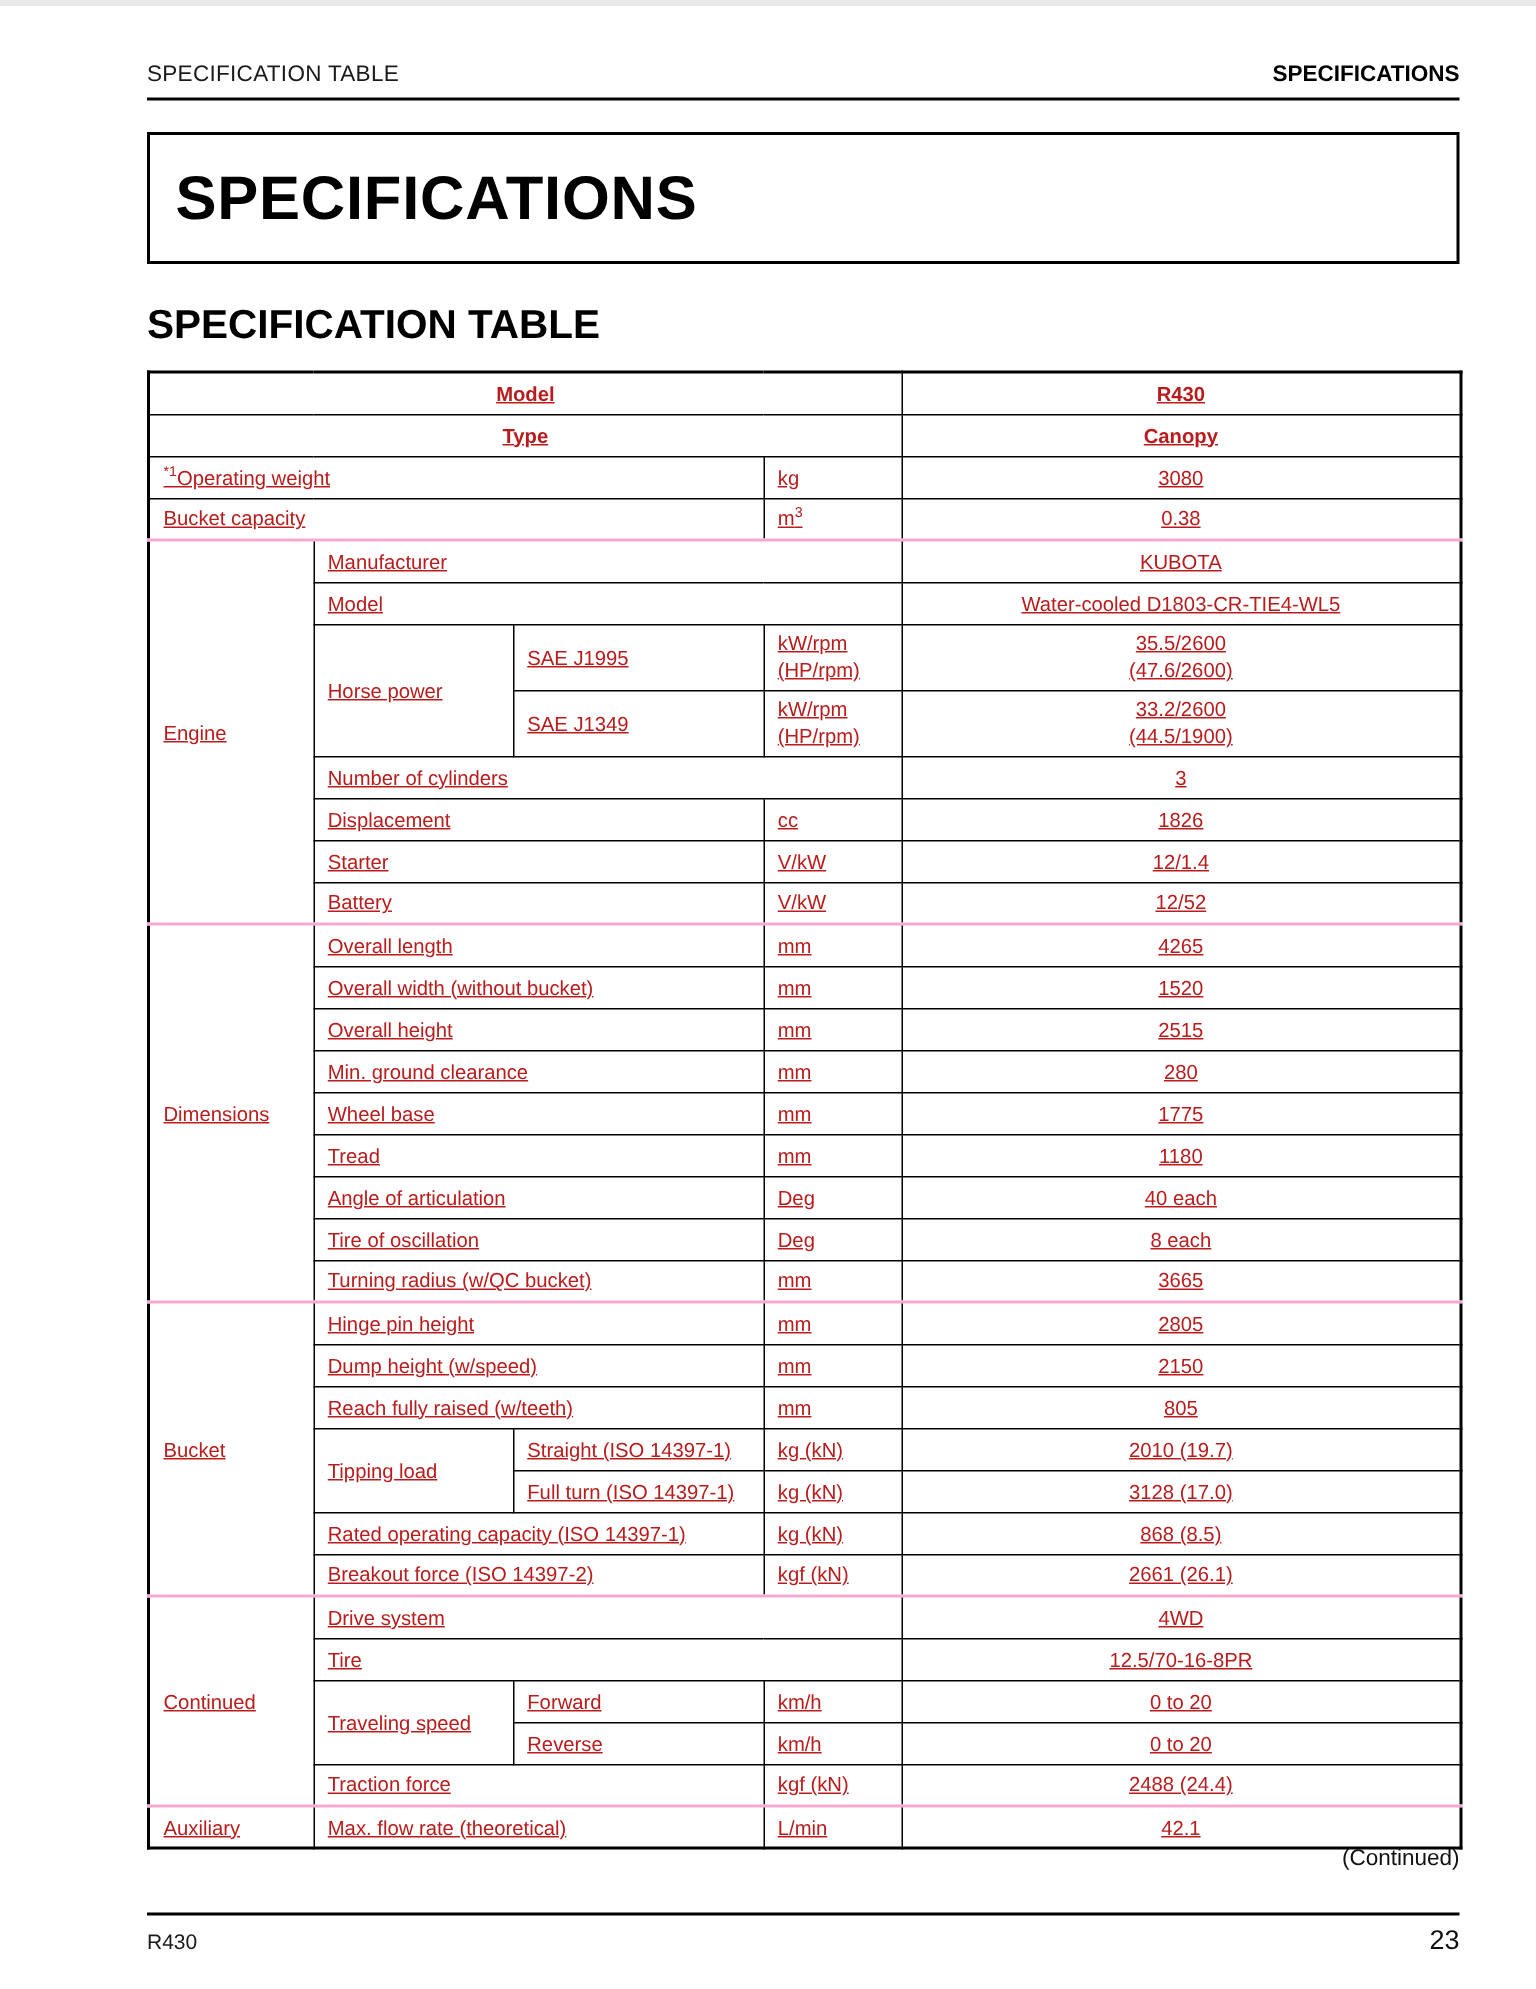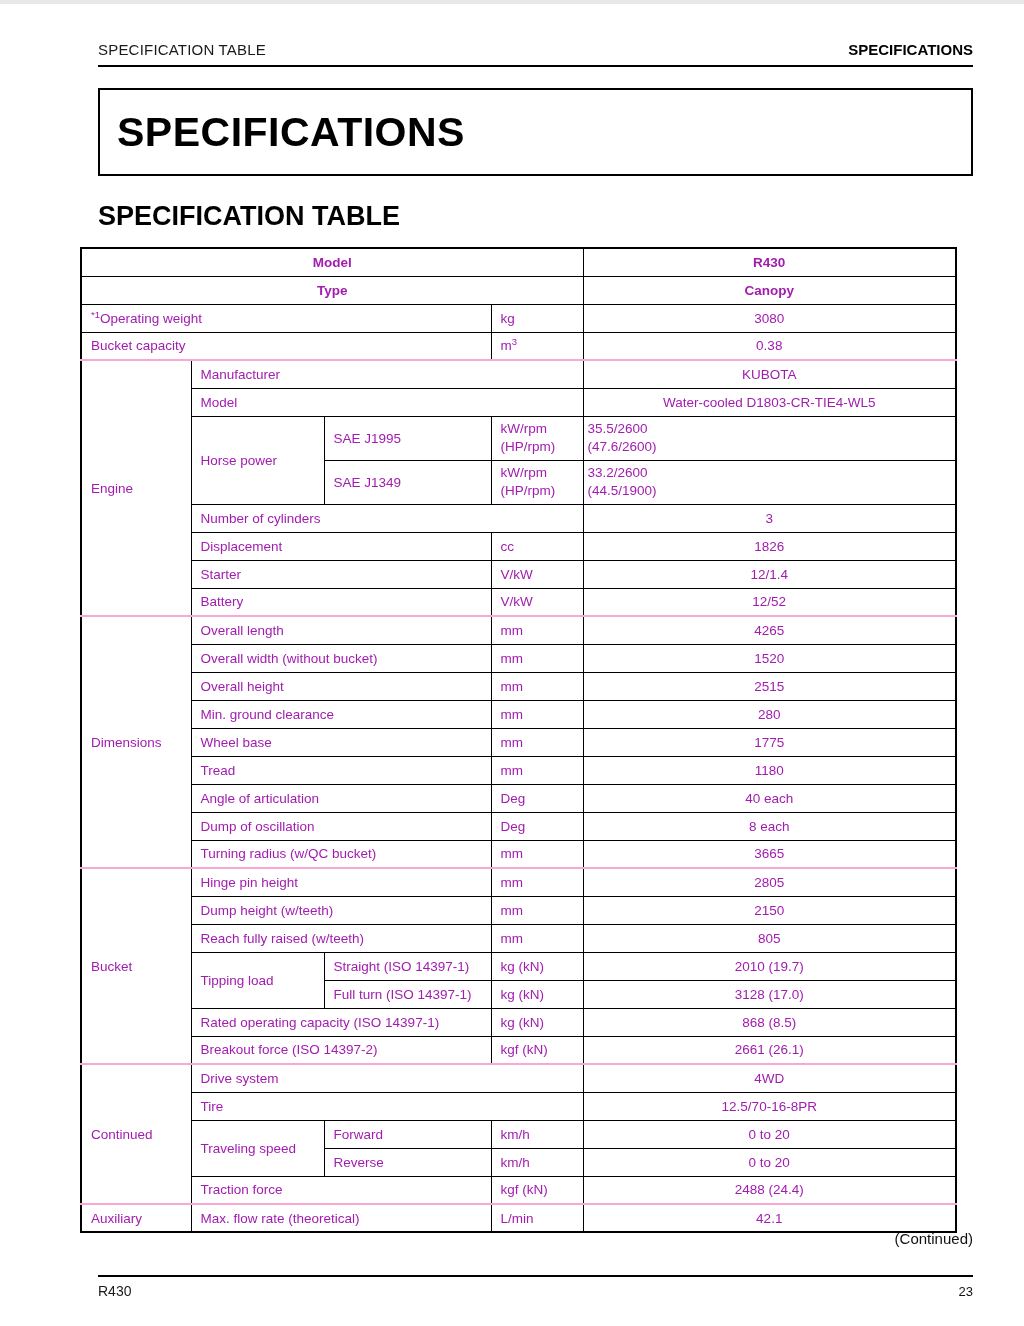--- a/index.html
+++ b/index.html
@@ -17,39 +17,39 @@
   .header-rule { position:absolute; left:98px; right:51px; top:61px;
     border-top:2px solid #000; }
   
   .title-box { position:absolute; left:98px; right:51px; top:84px; height:88px;
     border:2px solid #000; display:flex; align-items:center; padding-left:17px; }
   .title-box .title-text { font-size:41px; font-weight:bold; letter-spacing:0.5px; color:#000; }
   
   .section-heading { position:absolute; left:98px; top:197px;
     font-size:27px; font-weight:bold; color:#000; }
   
-  .spec-table { position:absolute; left:80px; top:243px; width:875px;
-    border-collapse:collapse; table-layout:fixed; font-size:13.5px; color:#a21caf; }
+  .spec-table { position:absolute; left:98px; top:243px; width:875px;
+    border-collapse:collapse; table-layout:fixed; font-size:13.5px; color:#b91c1c;text-decoration:underline; }
   .spec-table td { border:1px solid #000; height:28px; padding:2px 9px;
     vertical-align:middle; overflow:hidden; }
   .spec-table { border:2px solid #000; }
   .spec-table tr.sec > td { border-top:2px solid #f9a8d4; }
   .spec-table tr.tall > td { height:44px; }
   .spec-table td.c { text-align:center; padding:2px 4px; }
   .spec-table td.b { font-weight:bold; }
-  .spec-table td .ln { line-height:1.3; text-align:left; }
+  .spec-table td .ln { line-height:1.3; text-align:center; }
   .spec-table sup { font-size:9.5px; vertical-align:super; line-height:0; }
   
   .continued { position:absolute; right:51px; top:1226px; font-size:15px; color:#111; }
   
   .footer-rule { position:absolute; left:98px; right:51px; top:1271px; border-top:2px solid #000; }
   .footer { position:absolute; left:98px; right:51px; top:1279px;
     display:flex; justify-content:space-between; align-items:baseline; }
   .footer .model { font-size:14px; color:#1a1a1a; }
-  .footer .page-num { font-size:13px; color:#111; }
+  .footer .page-num { font-size:18px; color:#111; }
 </style>
 </head>
 <body>
 
 <div class="page">
 
   <div class="running-header">
     <span class="left">SPECIFICATION TABLE</span>
     <span class="right">SPECIFICATIONS</span>
   </div>
@@ -173,38 +173,38 @@
         <td colspan="2">Tread</td>
         <td>mm</td>
         <td class="c">1180</td>
       </tr>
       <tr>
         <td colspan="2">Angle of articulation</td>
         <td>Deg</td>
         <td class="c">40 each</td>
       </tr>
       <tr>
-        <td colspan="2">Dump of oscillation</td>
+        <td colspan="2">Tire of oscillation</td>
         <td>Deg</td>
         <td class="c">8 each</td>
       </tr>
       <tr>
         <td colspan="2">Turning radius (w/QC bucket)</td>
         <td>mm</td>
         <td class="c">3665</td>
       </tr>
 
       <tr class="sec">
         <td rowspan="7">Bucket</td>
         <td colspan="2">Hinge pin height</td>
         <td>mm</td>
         <td class="c">2805</td>
       </tr>
       <tr>
-        <td colspan="2">Dump height (w/teeth)</td>
+        <td colspan="2">Dump height (w/speed)</td>
         <td>mm</td>
         <td class="c">2150</td>
       </tr>
       <tr>
         <td colspan="2">Reach fully raised (w/teeth)</td>
         <td>mm</td>
         <td class="c">805</td>
       </tr>
       <tr>
         <td rowspan="2">Tipping load</td>

